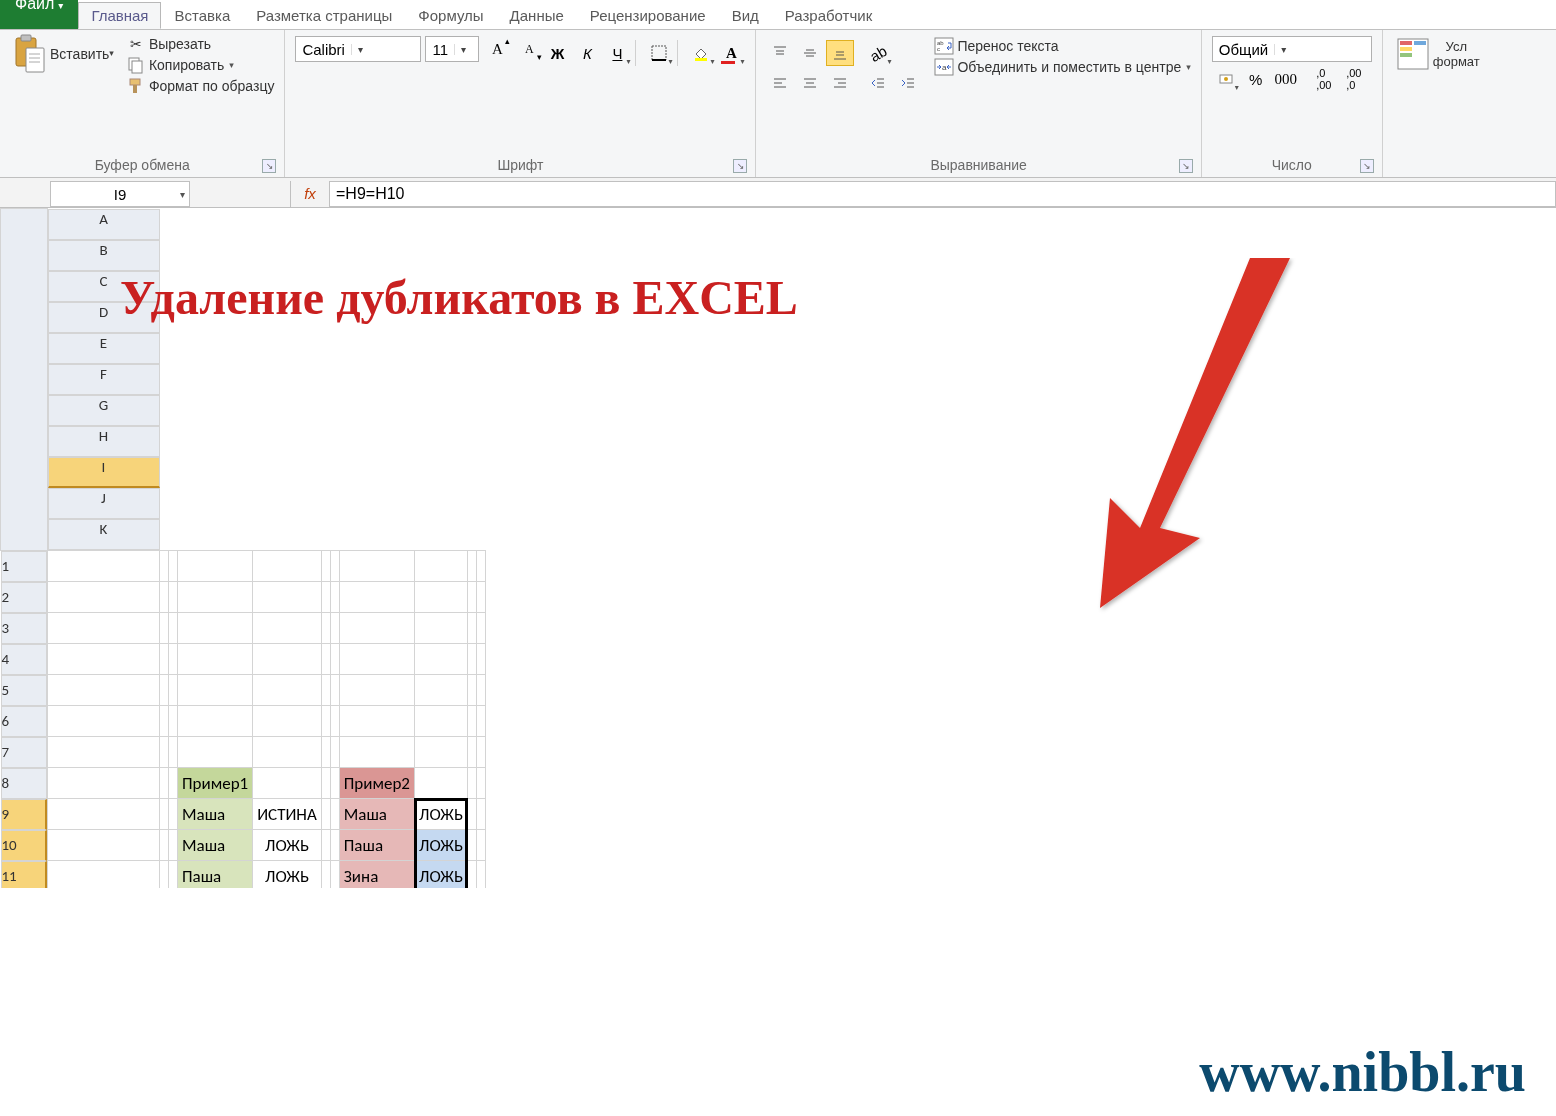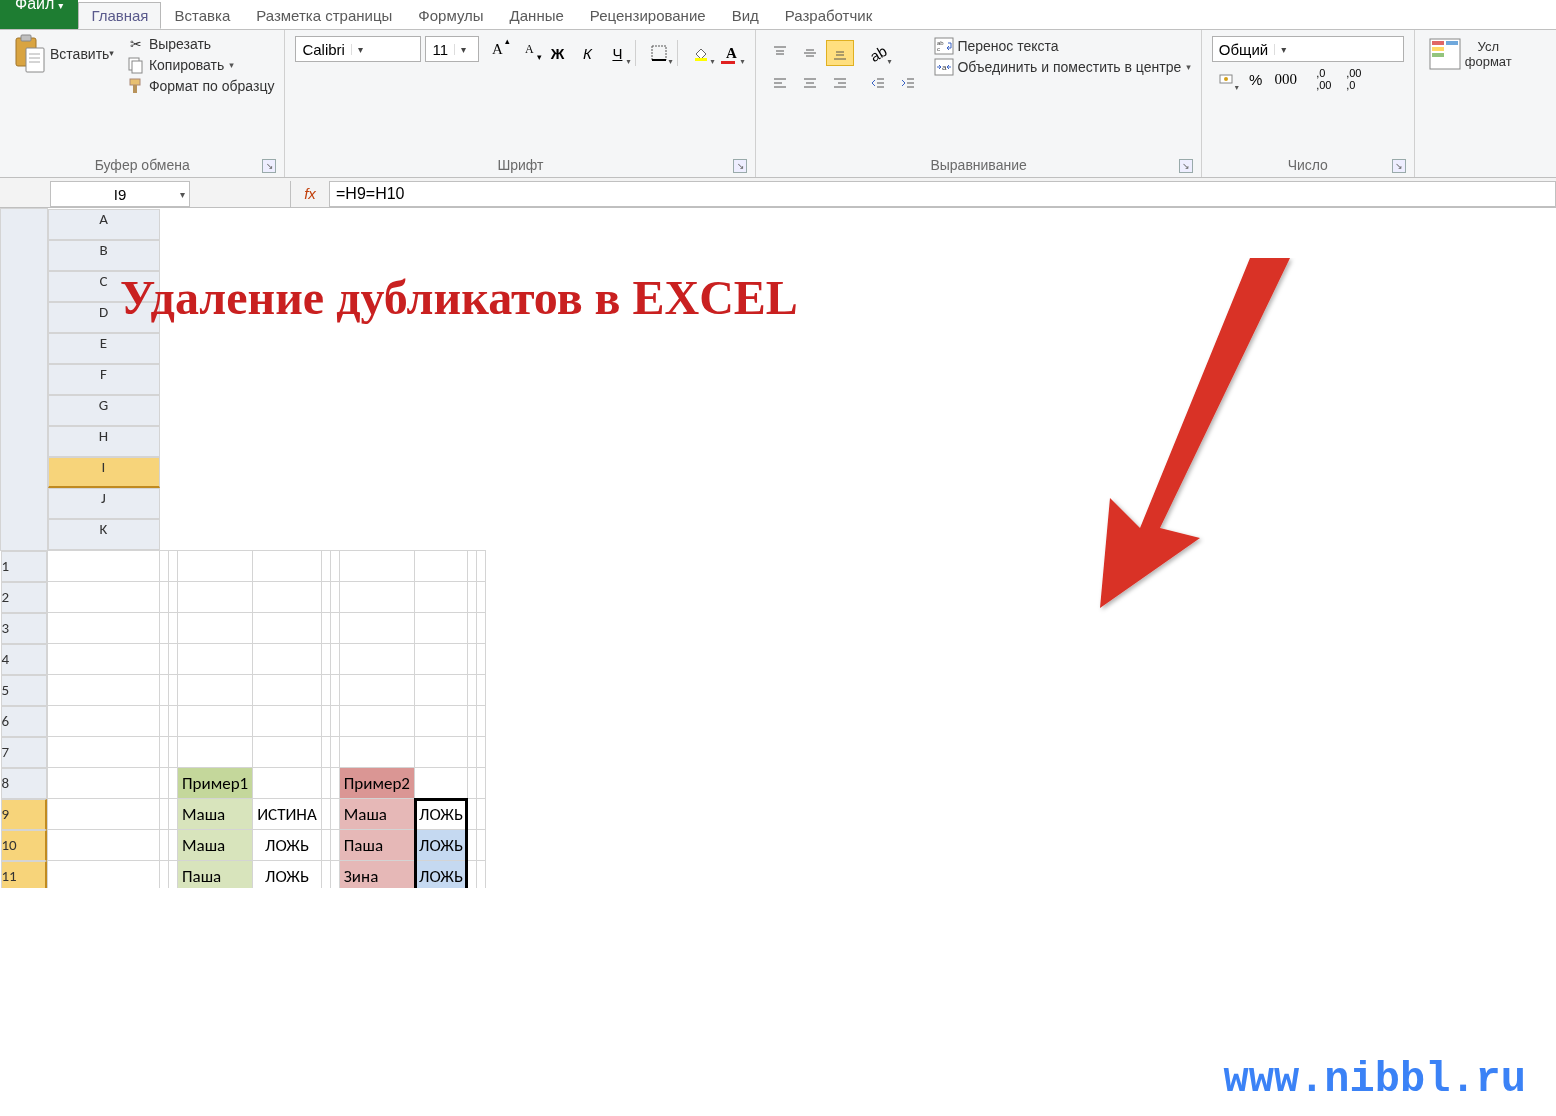--- a/index.html
+++ b/index.html
@@ -53,21 +53,21 @@
 .grid td{text-align:left;padding:0 4px;vertical-align:middle}
 .bgGreen{background:#d8e4bc}
 .bgGreenH{background:#c4d79b;font-weight:700}
 .bgPink{background:#e6b8b7}
 .bgPinkH{background:#da9694;font-weight:700}
 .bgBlue{background:#c5d9f1}
 .center{text-align:center!important}
 .selbox{position:absolute;border:3px solid #000;pointer-events:none}
 
 .overlay-title{position:absolute;top:270px;left:120px;font-family:"Times New Roman",serif;font-size:48px;font-weight:700;color:#c92020;white-space:nowrap}
-.watermark{position:absolute;bottom:12px;right:30px;font-family:Liberation Mono, monospace;font-size:42px;font-weight:700;color:#3b82f6}
+.watermark{position:absolute;bottom:12px;right:30px;font-family:Liberation Serif, serif;font-size:56px;font-weight:700;color:#0c4a6e}
 .arrow-overlay{position:absolute;top:258px;left:1060px;pointer-events:none}
 </style>
 </head>
 <body>
 
 <div class="tabbar">
   <div class="tab file"><span>Файл</span><span class="drop">▾</span></div>
   <div class="tab active">Главная</div>
   <div class="tab">Вставка</div>
   <div class="tab">Разметка страницы</div>
@@ -271,21 +271,21 @@
           <span>Объединить и поместить в центре</span>
             <span class="drop">▾</span>
         </div>
       </div>
     </div>
     <div class="title"><span>Выравнивание</span><span class="dlg">↘</span></div>
   </div>
 
   <div class="group">
     <div class="body" style="flex-direction:column;padding:4px 6px">
-      <div class="combo" style="width:192px">
+      <div class="combo" style="width:160px">
         <span class="val">Общий</span>
           <span class="arrow">▾</span>
       </div>
       <div class="btnrow">
         <div class="sq">
             <svg width="16" height="16">
               <rect x="2" y="4" width="12" height="8" fill="#fff" stroke="#888"></rect>
               <circle cx="8" cy="8" r="2" fill="#d4a017"></circle>
             </svg>
             <span class="drop">▾</span>

